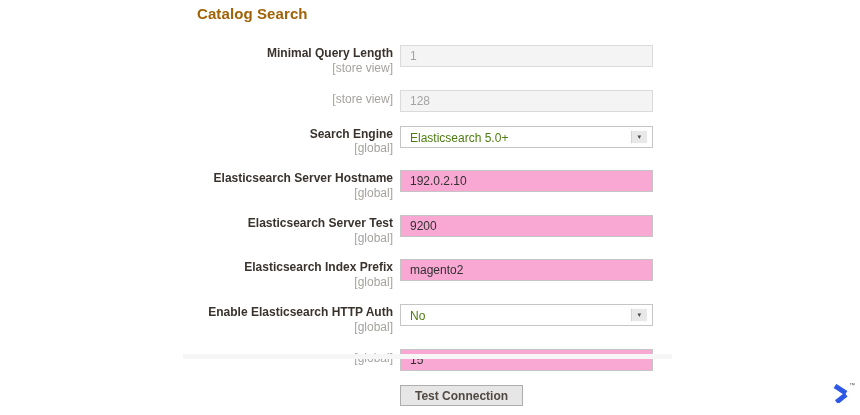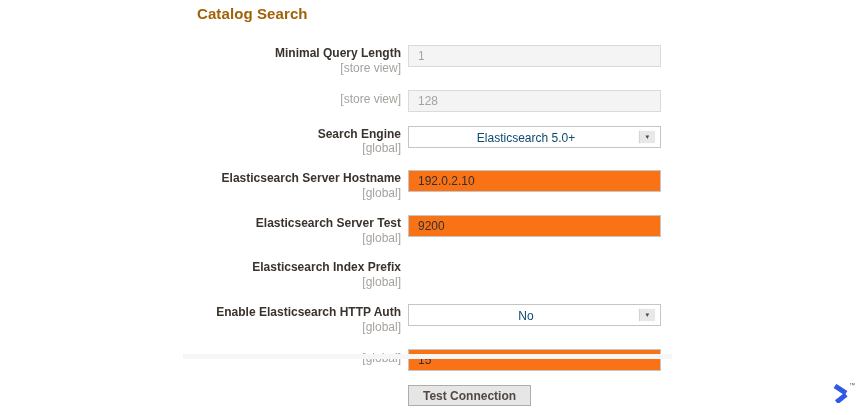--- a/index.html
+++ b/index.html
@@ -11,54 +11,54 @@
     color: #41362f;
   }
   .content { position: absolute; inset: 0; }
 
   .page-title {
     position: absolute; left: 197px; top: 5px;
     font-size: 15px; font-weight: bold; color: #a16207;
     letter-spacing: 0.1px;
   }
 
-  .form-rows { position: absolute; left: 8px; top: 45px; width: 768px; }
+  .form-rows { position: absolute; left: 0; top: 45px; width: 768px; }
 
   .field-row { display: flex; align-items: flex-start; margin-bottom: 14px; }
 
   .field-label {
     width: 393px; text-align: right; padding-top: 2px; line-height: 1.15;
   }
   .label-text {
     display: block; font-size: 12px; font-weight: bold; color: #3a332d;
   }
   .label-scope {
     display: block; font-size: 12px; color: #a6a29e; margin-top: 1px;
   }
 
   .field-control { margin-left: 7px; width: 253px; }
 
   .field-input {
     width: 100%; height: 22px;
-    border: 1px solid #c5c5c5; background: #f97316;
+    border: 1px solid #c5c5c5; background: #f9a8d4;
     font-family: "Liberation Sans", "DejaVu Sans", sans-serif;
     font-size: 12px; color: #303030; padding: 0 9px;
     outline: none;
   }
   .field-input.disabled {
     background: #f4f4f4; color: #a3a3a3; border-color: #dadada;
   }
 
   .select-wrap {
     display: flex; width: 100%; height: 22px;
     border: 1px solid #c5c5c5; background: #ffffff; cursor: pointer;
   }
   .select-value {
-    flex: 1; font-size: 12px; color: #0c4a6e;
-    padding: 4px 0 0 9px; white-space: nowrap; overflow: hidden; text-align: center;
+    flex: 1; font-size: 12px; color: #4d7c0f;
+    padding: 4px 0 0 9px; white-space: nowrap; overflow: hidden;
   }
   .select-arrow {
     width: 26px; flex: none;
     background: #e8e8e8; border-left: 1px solid #c5c5c5;
     display: flex; align-items: center; justify-content: center;
     font-size: 10px; line-height: 1; color: #514943;
   }
 
   .button-row { margin-left: 400px; margin-top: 12px; }
   .test-connection-btn {
@@ -134,20 +134,21 @@
       <span class="label-scope">[global]</span>
     </div>
     <div class="field-control"><input type="text" class="field-input" value="9200" style=""></div>
   </div>
 
   <div class="field-row">
     <div class="field-label">
       <span class="label-text">Elasticsearch Index Prefix</span>
       <span class="label-scope">[global]</span>
     </div>
+    <div class="field-control"><input type="text" class="field-input" value="magento2" style=""></div>
   </div>
 
   <div class="field-row">
     <div class="field-label">
       <span class="label-text">Enable Elasticsearch HTTP Auth</span>
       <span class="label-scope">[global]</span>
     </div>
     <div class="field-control">
           <div class="select-wrap">
             <span class="select-value">No</span>

